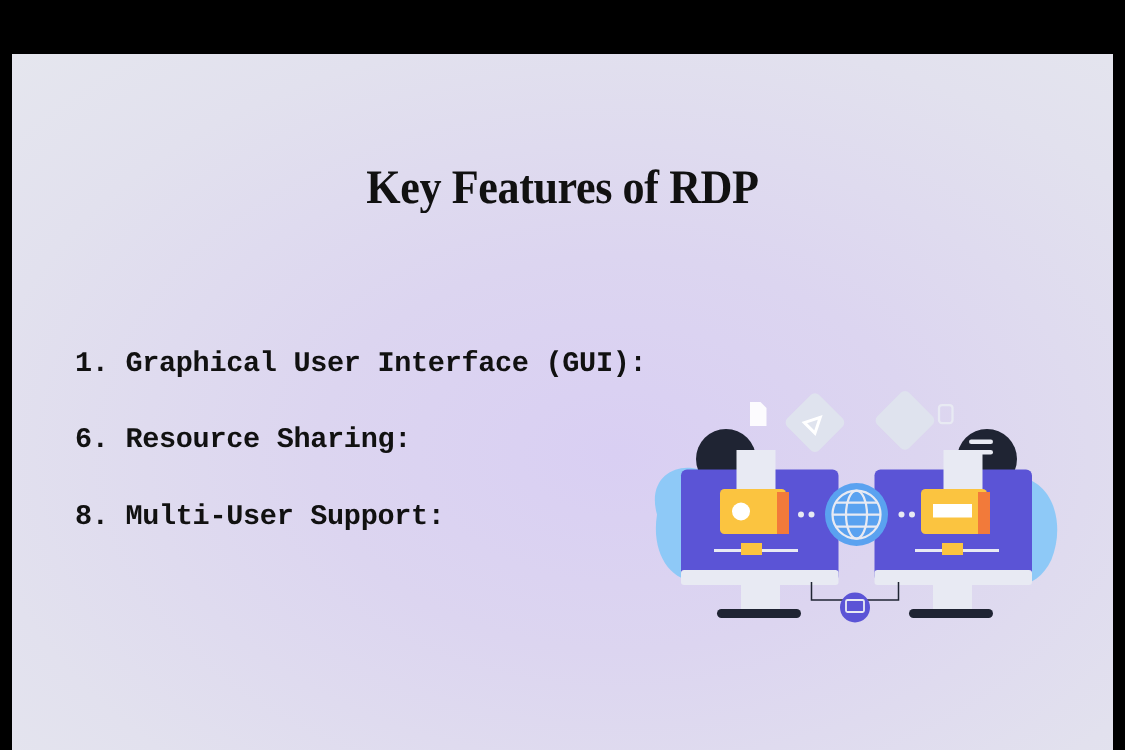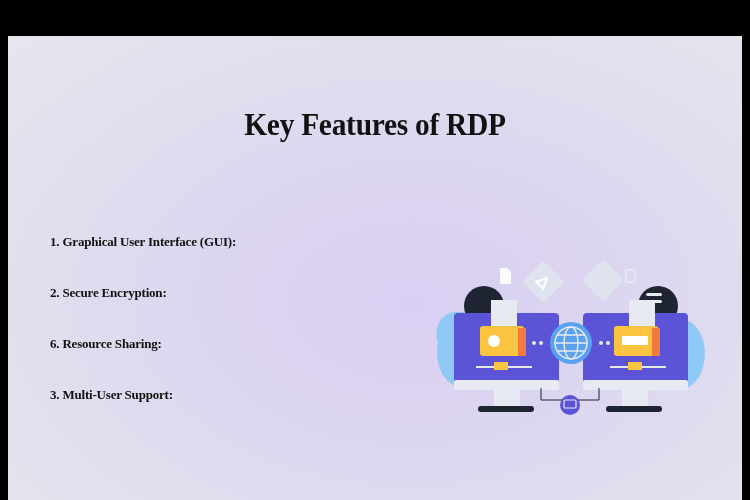--- a/index.html
+++ b/index.html
@@ -10,36 +10,35 @@
     margin-top: 28px;
   }
   .title {
     position: absolute; left: 0; width: 734px; top: 70px; text-align: center;
     font-family: "Liberation Serif", "DejaVu Serif", serif; font-weight: bold;
     font-size: 32px; color: #111; letter-spacing: -0.3px;
     transform: scaleX(0.92); transform-origin: 50% 50%;
   }
   .list { position: absolute; left: 42px; top: 193px; margin: 0; padding: 0; list-style: none; }
   .list li {
-    font-family: Liberation Serif, serif; font-weight: bold; font-size: 13px; color: #111;
+    font-family: Liberation Mono, monospace; font-weight: bold; font-size: 19px; color: #111;
     height: 51px; line-height: 26px; white-space: nowrap; letter-spacing: -0.2px;
   }
   .illus { position: absolute; left: 418px; top: 212px; width: 290px; height: 180px; }
 </style>
 </head>
 <body>
 
 <div class="frame">
   <div class="title">Key Features of RDP</div>
 
   <ul class="list">
     <li>1. Graphical User Interface (GUI):</li>
-    <li>2. Secure Encryption:</li>
     <li>6. Resource Sharing:</li>
-    <li>3. Multi-User Support:</li>
+    <li>8. Multi-User Support:</li>
   </ul>
 
   <svg class="illus" viewBox="0 0 290 180">
 
     <path d="M12 95 C5 70 25 60 40 65 L40 140 C20 140 8 120 12 95 Z" fill="#8ec9f7"></path>
     <path d="M250 70 C275 70 285 100 275 125 C268 140 255 145 245 140 L245 75 Z" fill="#8ec9f7"></path>
 
     <circle cx="58" cy="58" r="20" fill="#1f2433"></circle>
     <circle cx="232" cy="58" r="20" fill="#1f2433"></circle>
     <rect x="220" y="45" width="16" height="3" rx="1.5" fill="#e8eaf3"></rect>

